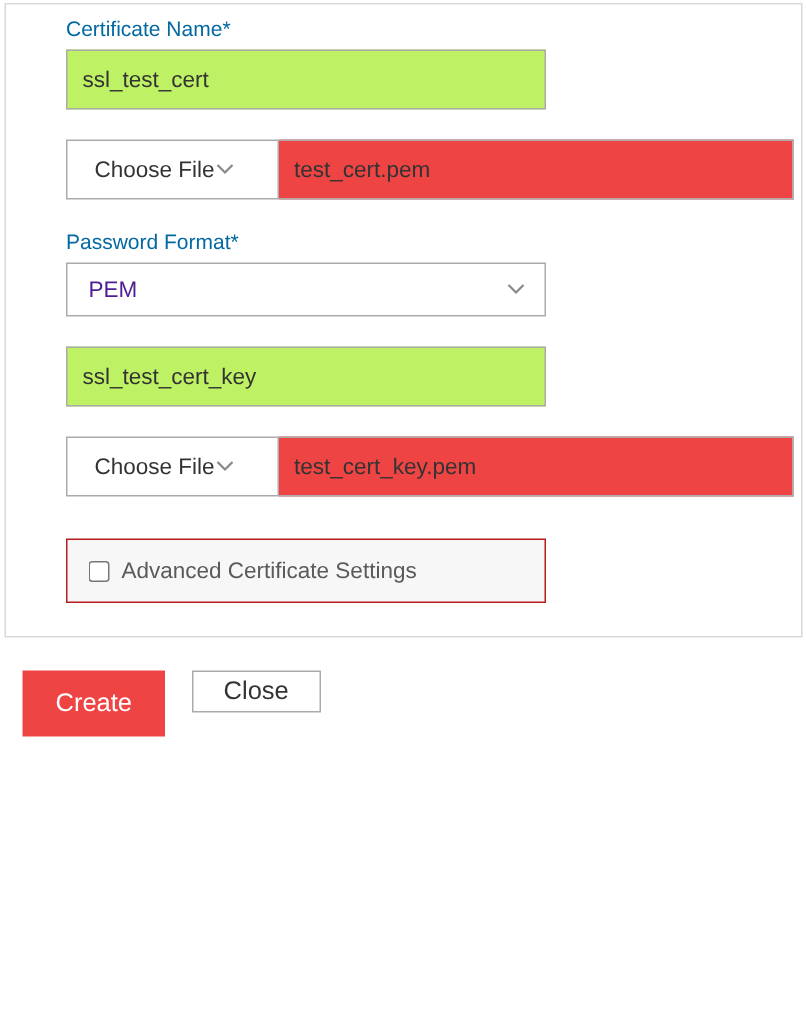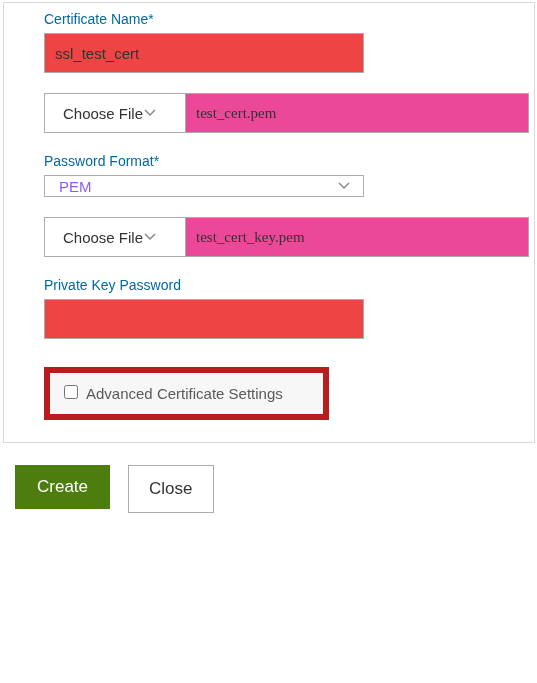--- a/index.html
+++ b/index.html
@@ -35,21 +35,21 @@
   }
   .text-input {
     width: 320px;
     height: 40px;
     border: 1px solid #ababab;
     padding: 0 10px;
     font-size: 15px;
     color: #333;
     outline: none;
     font-family: inherit;
-    background: #ef4444;
+    background: #bef264;
   }
   .file-row {
     display: flex;
     width: 485px;
   }
   .file-btn {
     height: 40px;
     width: 142px;
     border: 1px solid #ababab;
     background: #fff;
@@ -65,81 +65,81 @@
   .file-name-box {
     flex: 1;
     height: 40px;
     border: 1px solid #ababab;
     border-left: none;
     display: flex;
     align-items: center;
     padding: 0 10px;
     font-size: 15px;
     color: #333;
-    background: #ec4899;
-    font-family: Liberation Serif, serif;
+    background: #ef4444;
   }
   .select-box {
     width: 320px;
-    height: 22px;
+    height: 36px;
     border: 1px solid #ababab;
     background: #fff;
     display: flex;
     align-items: center;
     justify-content: space-between;
     padding: 0 12px 0 14px;
     font-size: 15px;
-    color: #8b5cf6;
+    color: #4c1d95;
     cursor: pointer;
     user-select: none;
   }
   .chevron {
     display: inline-block;
   }
   .chevron svg {
     display: block;
   }
   .advanced-box {
-    width: 285px;
-    border: 6px solid #b91c1c;
+    width: 320px;
+    border: 1px solid #b91c1c;
     background: #f7f7f7;
     padding: 12px 14px;
     display: flex;
+    align-items: center;
     gap: 8px;
     margin-top: 28px;
   }
   .advanced-box input[type="checkbox"] {
     width: 14px;
     height: 14px;
     cursor: pointer;
   }
   .advanced-label {
     font-size: 15px;
     color: #5a5a5a;
   }
   .button-row {
     margin: 22px 0 0 15px;
     display: flex;
     gap: 18px;
   }
   .btn-primary {
-    background: #4d7c0f;
+    background: #ef4444;
     color: #fff;
     border: none;
     height: 44px;
     padding: 0 22px;
     font-size: 17px;
     cursor: pointer;
     font-family: inherit;
   }
   .btn-secondary {
     background: #fff;
     color: #333;
     border: 1px solid #ababab;
-    height: 48px;
+    height: 28px;
     padding: 0 20px;
     font-size: 17px;
     cursor: pointer;
     font-family: inherit;
   }
 </style>
 </head>
 <body>
 
 <div class="panel">
@@ -170,40 +170,37 @@
         <span>PEM</span>
         <span class="chevron">
           <svg width="14" height="14" viewBox="0 0 14 14">
               <path d="M2 4 L7 9 L12 4" stroke="#888" stroke-width="1.5" fill="none"></path>
             </svg>
         </span>
       </div>
     </div>
 
     <div class="form-group">
+      <input type="text" class="text-input" value="ssl_test_cert_key" style="">
     </div>
 
     <div class="form-group">
       <div class="file-row">
         <div class="file-btn">
           <span>Choose File</span>
           <span class="chevron">
             <svg width="14" height="14" viewBox="0 0 14 14">
                 <path d="M2 4 L7 9 L12 4" stroke="#888" stroke-width="1.5" fill="none"></path>
               </svg>
           </span>
         </div>
         <div class="file-name-box">test_cert_key.pem</div>
       </div>
     </div>
 
-    <div class="form-group">
-      <label class="form-label">Private Key Password</label>
-      <input type="password" class="text-input" value="" style="">
-    </div>
 
     <div class="advanced-box">
       <input type="checkbox" style="">
       <span class="advanced-label">Advanced Certificate Settings</span>
     </div>
 
   </div>
 </div>
 
 <div class="button-row">

